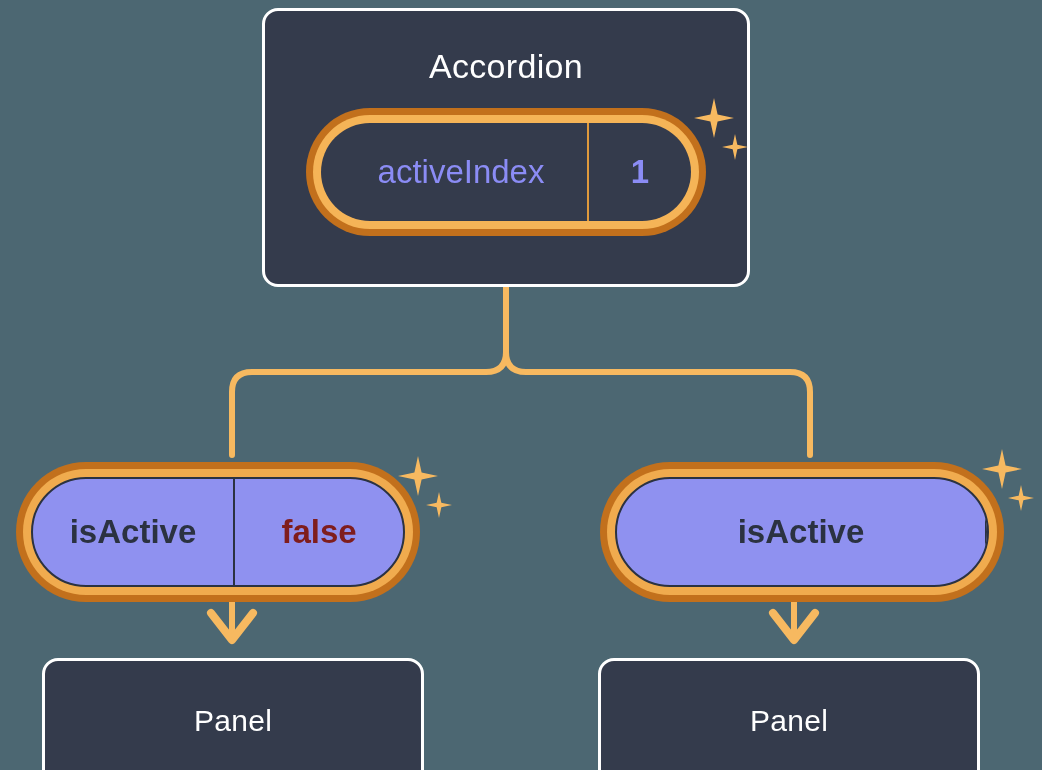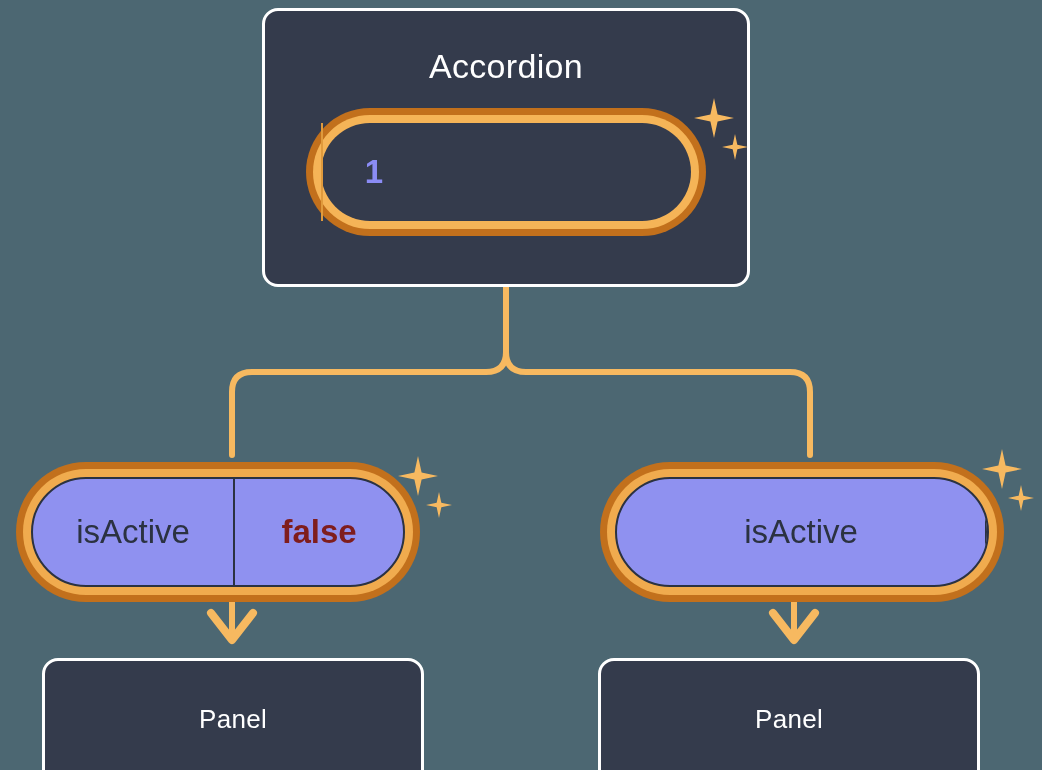--- a/index.html
+++ b/index.html
@@ -57,21 +57,21 @@
   
   .panel-box {
     top: 646px;
     width: 382px;
     height: 132px;
   }
   #panel-left  { left: 42px; }
   #panel-right { left: 598px; }
   .panel-title {
     top: 43px;
-    font-size: 26px;
+    font-size: 30px;
   }
   .pill-outer {
     position: absolute;
     border-radius: 999px;
     box-sizing: border-box;
   }
 
   
   #pill-activeindex-outer {
     left: 306px;
@@ -150,21 +150,21 @@
     box-sizing: border-box;
     display: flex;
     align-items: center;
     overflow: hidden;
   }
   .pill-bool-inner .pill-key {
     flex: 1 1 auto;
     text-align: center;
     color: #2b3241;
     font-size: 33px;
-    font-weight: 400;
+    font-weight: 700;
   }
   .pill-bool-inner .pill-divider {
     width: 2px;
     background: #2b3241;
     align-self: stretch;
   }
   .pill-bool-inner .pill-val {
     width: 168px;
     text-align: center;
     color: #7f1d1d;
@@ -236,20 +236,21 @@
 
   <div class="layer" id="nodes">
 
     <div class="comp-box" id="accordion-box">
       <div class="comp-title" id="accordion-title">Accordion</div>
     </div>
 
     <div class="pill-outer" id="pill-activeindex-outer">
       <div id="pill-activeindex-mid">
         <div id="pill-activeindex-inner">
+          <div class="pill-key">activeIndex</div>
           <div class="pill-divider"></div>
           <div class="pill-val">1</div>
         </div>
       </div>
     </div>
 
     <div class="sparkle-group" id="sparkles-accordion">
       <div class="sparkle sp-big"></div>
       <div class="sparkle sp-small"></div>
     </div>

